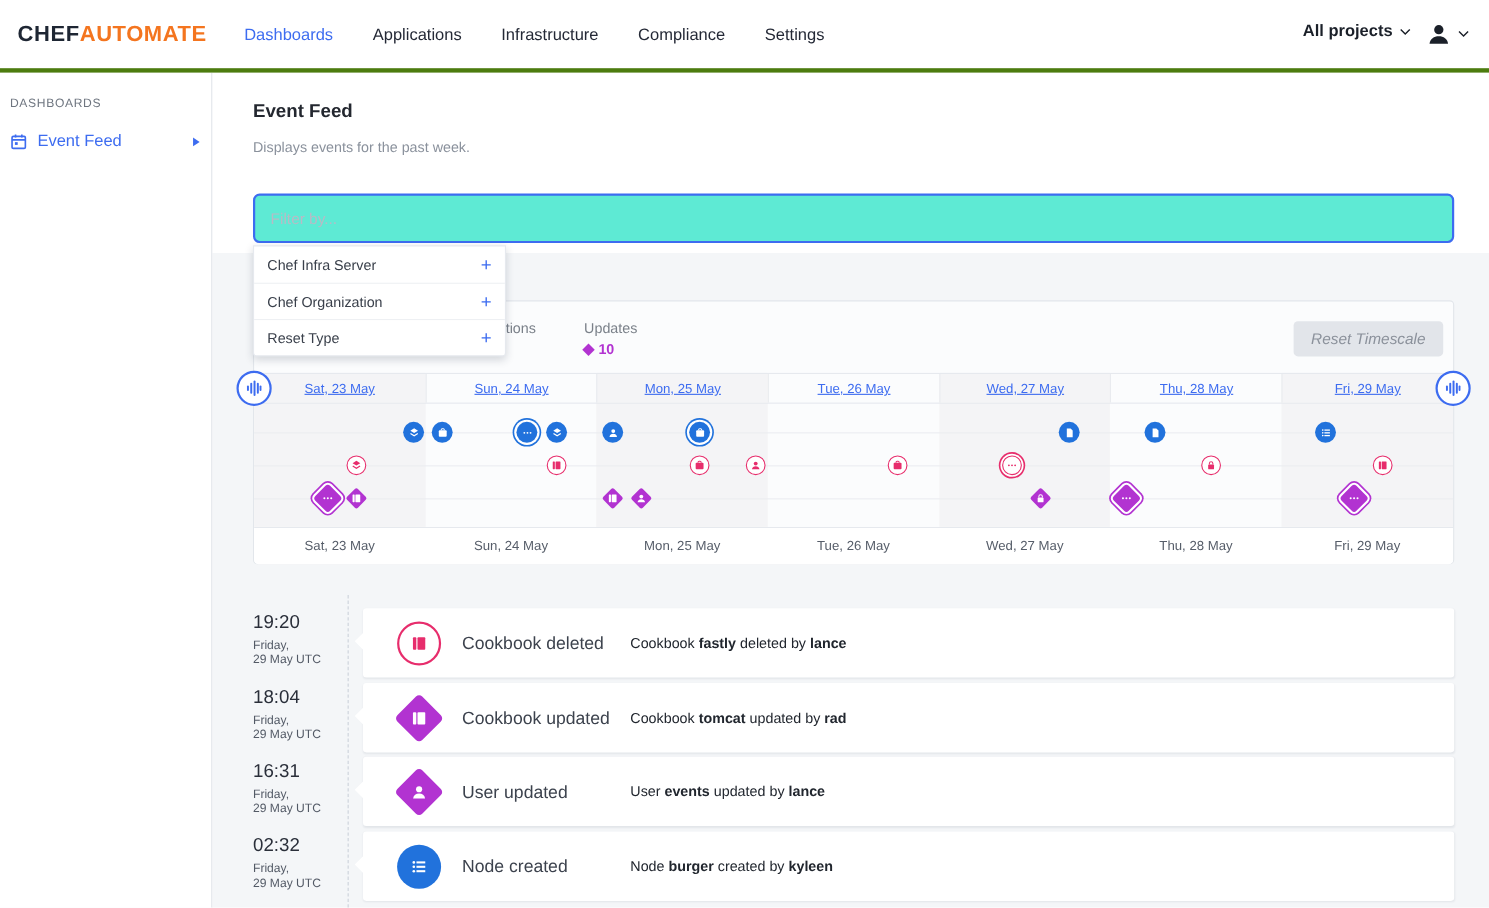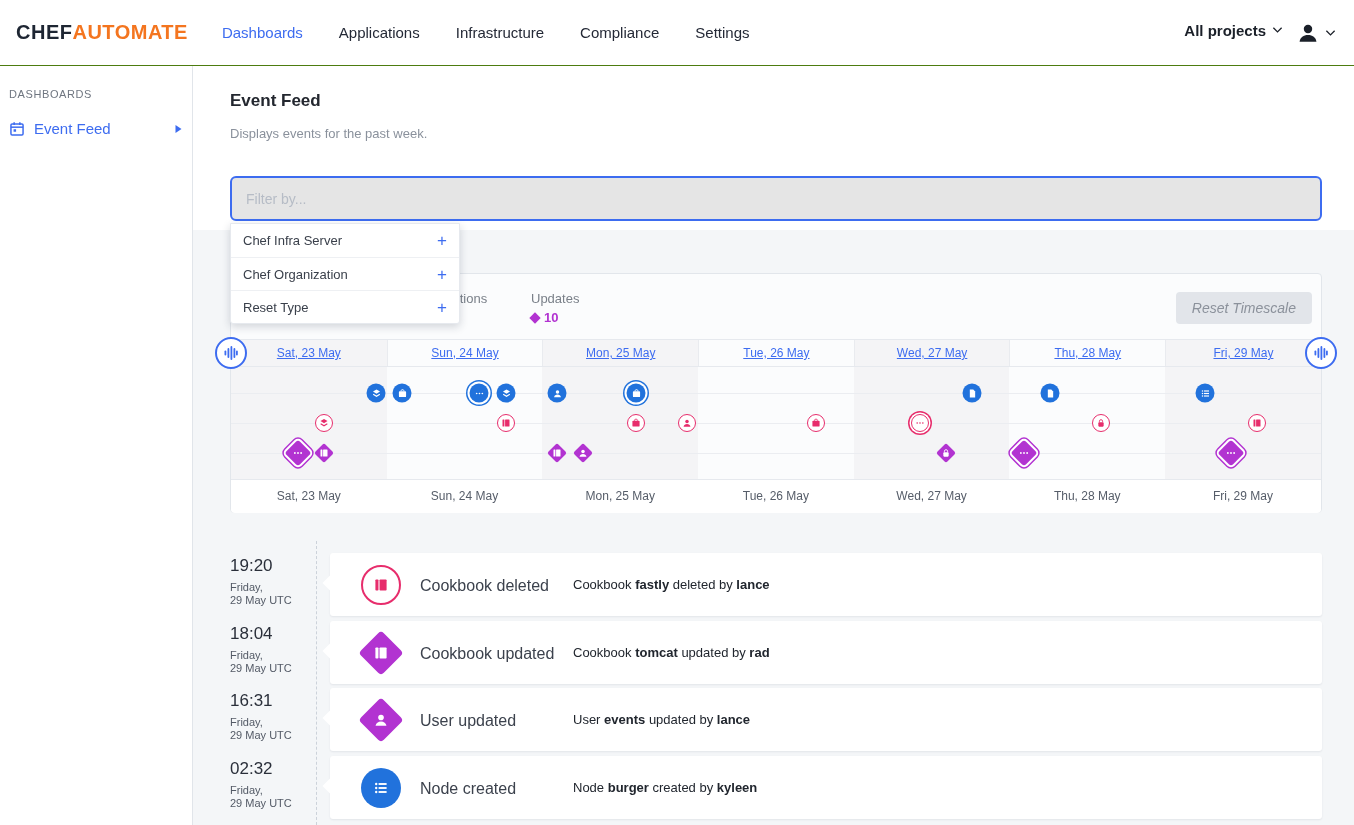--- a/index.html
+++ b/index.html
@@ -1,21 +1,21 @@
 <!DOCTYPE html>
 <html><head>
 <meta charset="utf-8">
 <style>
   * { margin:0; padding:0; box-sizing:border-box; }
   html,body { width:1354px; height:825px; overflow:hidden; background:#fff;
     font-family:"Liberation Sans","DejaVu Sans",sans-serif; color:#20242e; }
 
   
   .topnav { position:absolute; left:0; top:0; width:1354px; height:66px; background:#fff;
-    border-bottom:1px solid #4d7c0f; display:flex; align-items:center; z-index:60; }
+    border-bottom:4px solid #4d7c0f; display:flex; align-items:center; z-index:60; }
   .brand { margin-left:16px; font-size:20px; font-weight:700; letter-spacing:.5px; cursor:pointer; }
   .brand .chef { color:#1e2633; }
   .brand .automate { color:#f4751f; font-weight:600; }
   .nav-items { display:flex; align-items:center; margin-left:34px; gap:36px; }
   .nav-item { font-size:15px; color:#242936; text-decoration:none; cursor:pointer; }
   .nav-item.active { color:#3d6cf0; }
   .nav-right { margin-left:auto; margin-right:18px; display:flex; align-items:flex-start; gap:14px; }
   .projects-btn,.user-btn { border:none; background:none; display:flex; align-items:center; gap:6px;
     font-size:15px; font-weight:700; color:#1b2029; cursor:pointer; font-family:inherit; }
   .chev svg { display:block; }
@@ -30,21 +30,21 @@
   .side-item .ic svg { display:block; }
 
   
   .main { position:absolute; left:193px; top:66px; right:0; bottom:0; background:#fff; }
   .gray-panel { position:absolute; left:0; top:164px; right:0; bottom:0; background:#f4f6f8; }
   .page-title { position:absolute; left:37px; top:25px; font-size:17px; font-weight:700; color:#23272f; }
   .page-subtitle { position:absolute; left:37px; top:60px; font-size:13px; color:#8a919c; }
 
   .filter-input { position:absolute; left:37px; top:110px; width:1092px; height:45px;
     border:2px solid #3d6cf0; border-radius:6px; padding:0 14px; font-size:14px; color:#20242e;
-    font-family:inherit; outline:none; background:#e5e5e5; z-index:40; }
+    font-family:inherit; outline:none; background:#5eead4; z-index:40; }
   .filter-input::placeholder { color:#b6bcc6; }
 
   .dropdown { position:absolute; left:37px; top:157px; width:230px; background:#fff; z-index:50;
     border:1px solid #e6e9ee; box-shadow:0 3px 8px rgba(30,40,60,.18); border-radius:0 0 3px 3px; }
   .dd-row { height:33px; display:flex; align-items:center; padding:0 12px; border-top:1px solid #eef0f3;
     cursor:pointer;justify-content:space-between; }
   .dd-row:first-child { border-top:none; }
   .dd-label { flex:1; font-size:13px; color:#3a404b; }
   .dd-plus { color:#3d6cf0; font-size:17px; line-height:1; cursor:pointer; }
 

